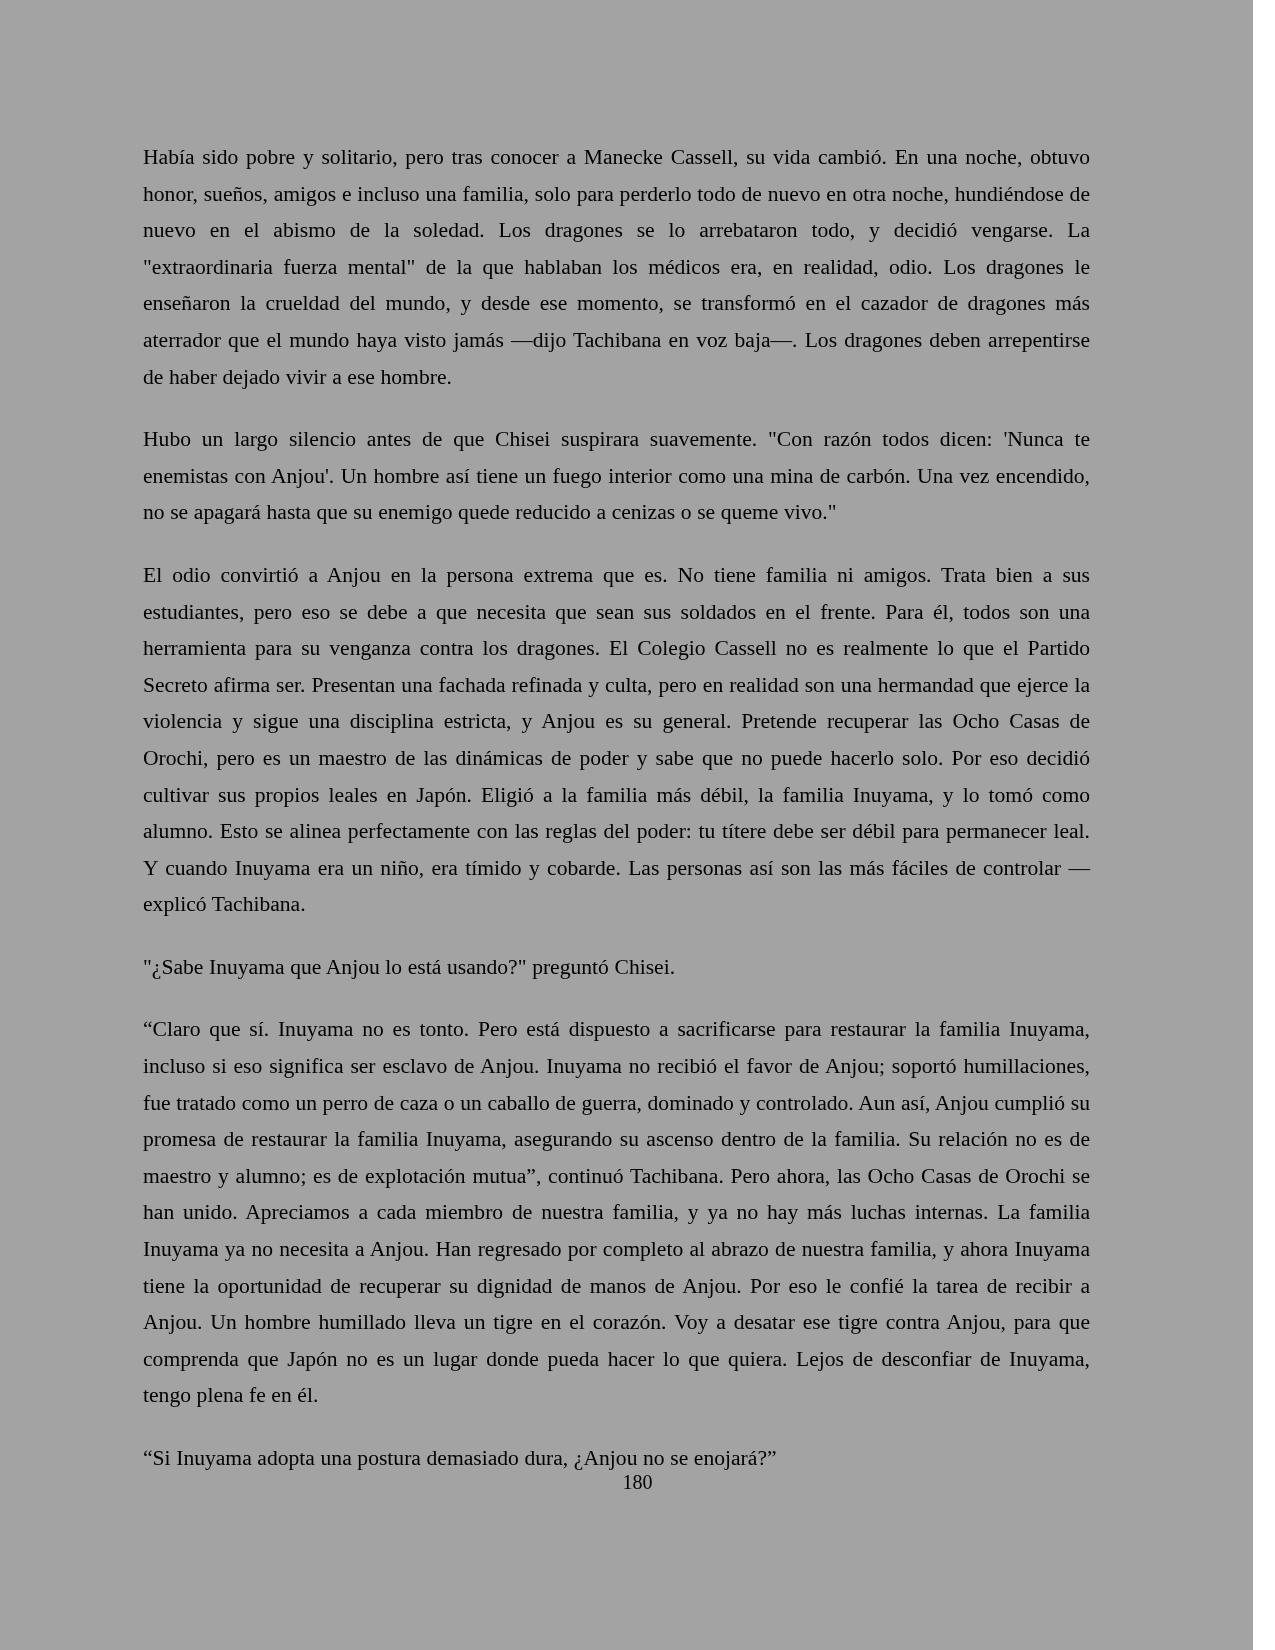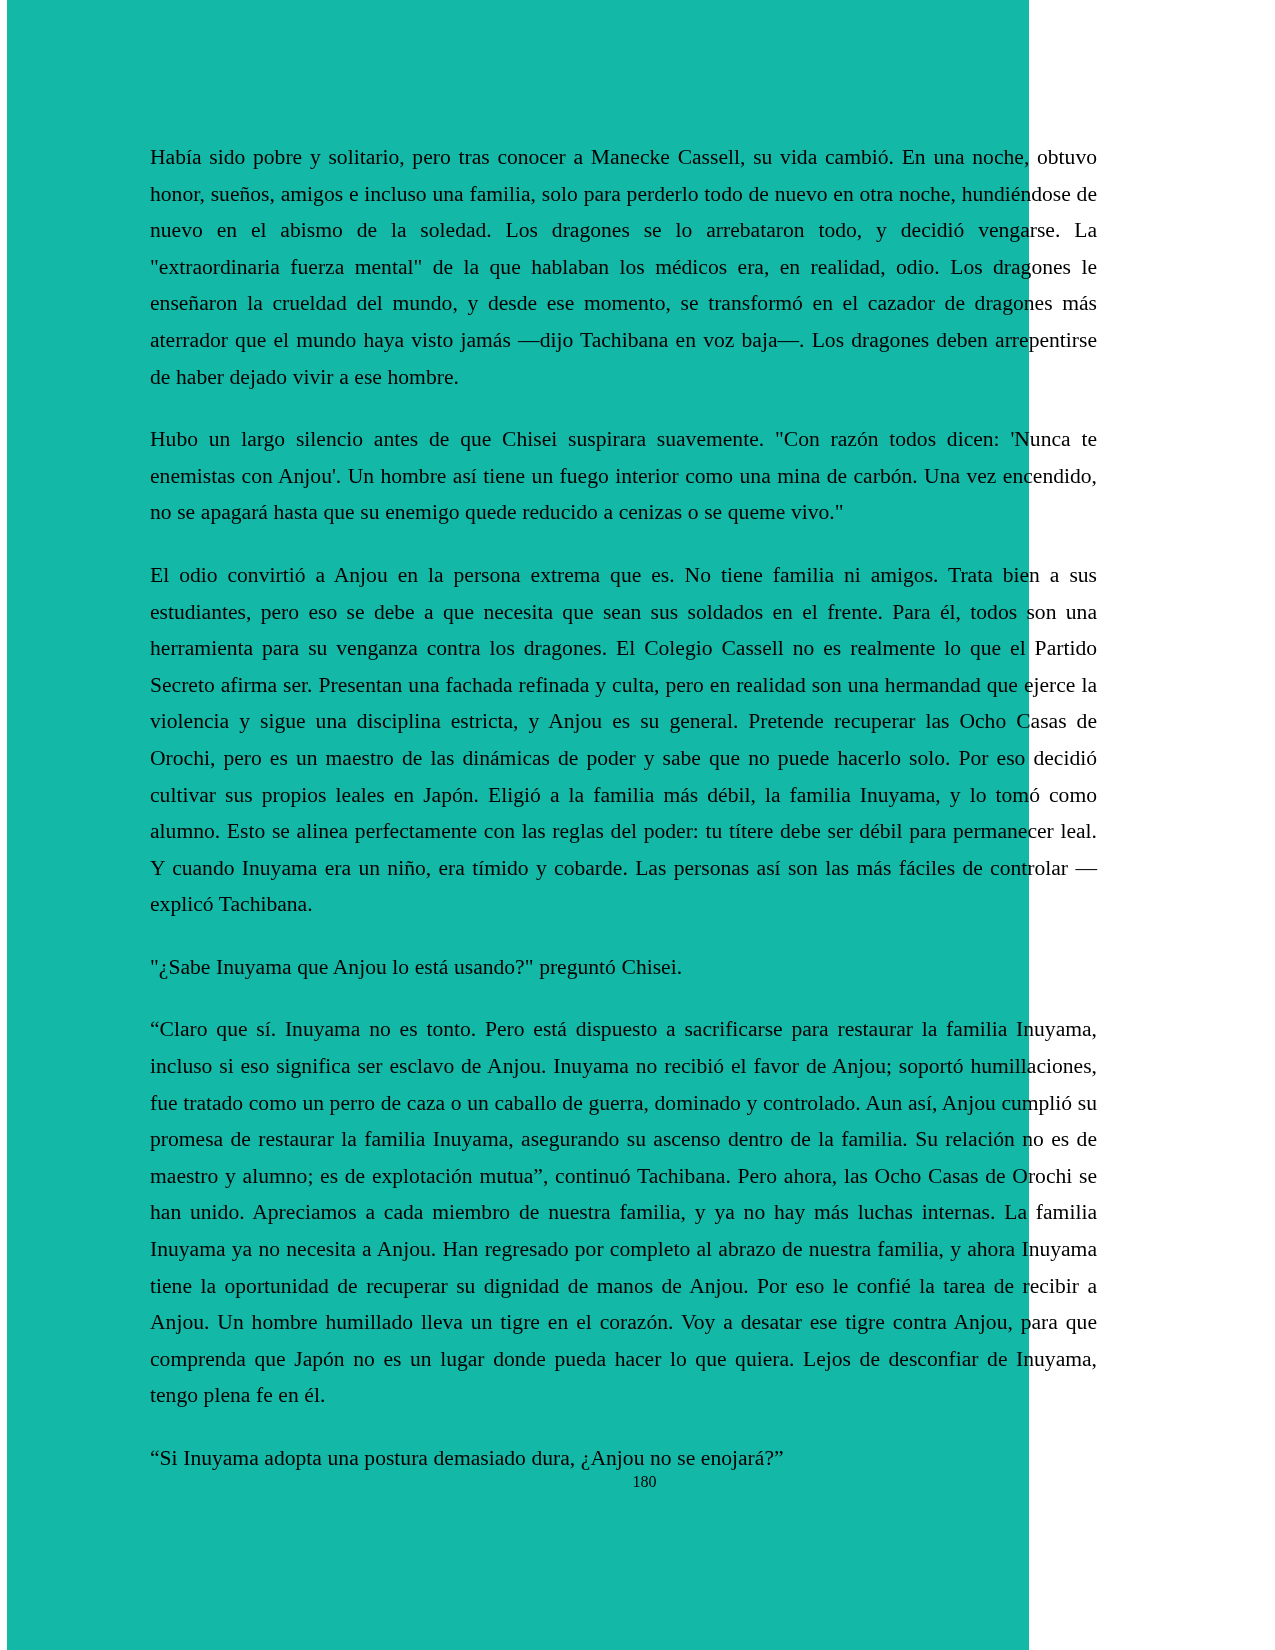--- a/index.html
+++ b/index.html
@@ -11,25 +11,25 @@
   body {
     width: 1275px;
     height: 1650px;
     position: relative;
     font-family: "Liberation Serif", "DejaVu Serif", serif;
     color: #000000;
     overflow: hidden;
   }
   .page {
     position: absolute;
-    left: 7px;
+    left: 0;
     top: 0;
-    width: 1022px;
+    width: 1253px;
     height: 1650px;
-    background: #14b8a6;
+    background: #a3a3a3;
   }
   .content {
     position: absolute;
     left: 143px;
     top: 139px;
     width: 947px;
   }
   p.para {
     margin: 0 0 26px 0;
     font-size: 21.6px;
@@ -42,21 +42,21 @@
   }
   p.para:last-of-type {
     margin-bottom: 8px;
   }
   .folio {
     position: absolute;
     left: 0;
     top: 1470px;
     width: 1275px;
     text-align: center;
-    font-size: 16px;
+    font-size: 20px;
     line-height: 24px;
     font-family: "Liberation Serif", "DejaVu Serif", serif;
   }
 </style>
 </head>
 <body>
 
 <div class="page">
 
   <div class="content">

